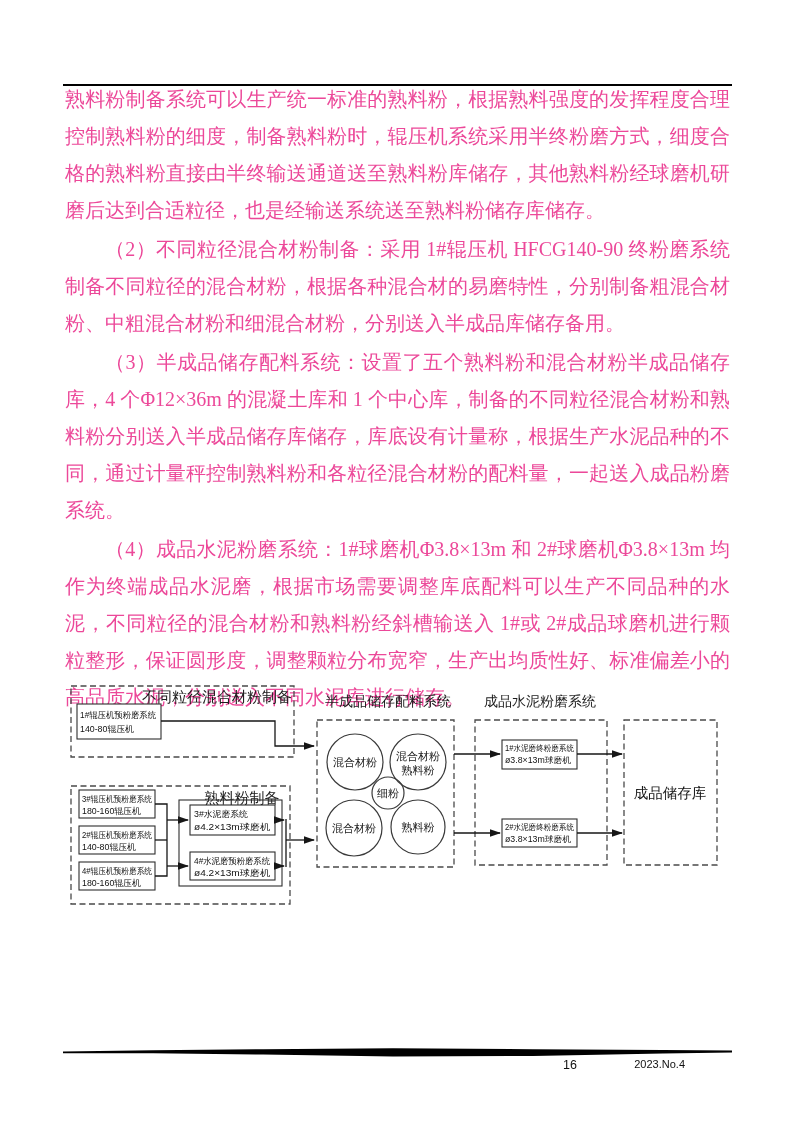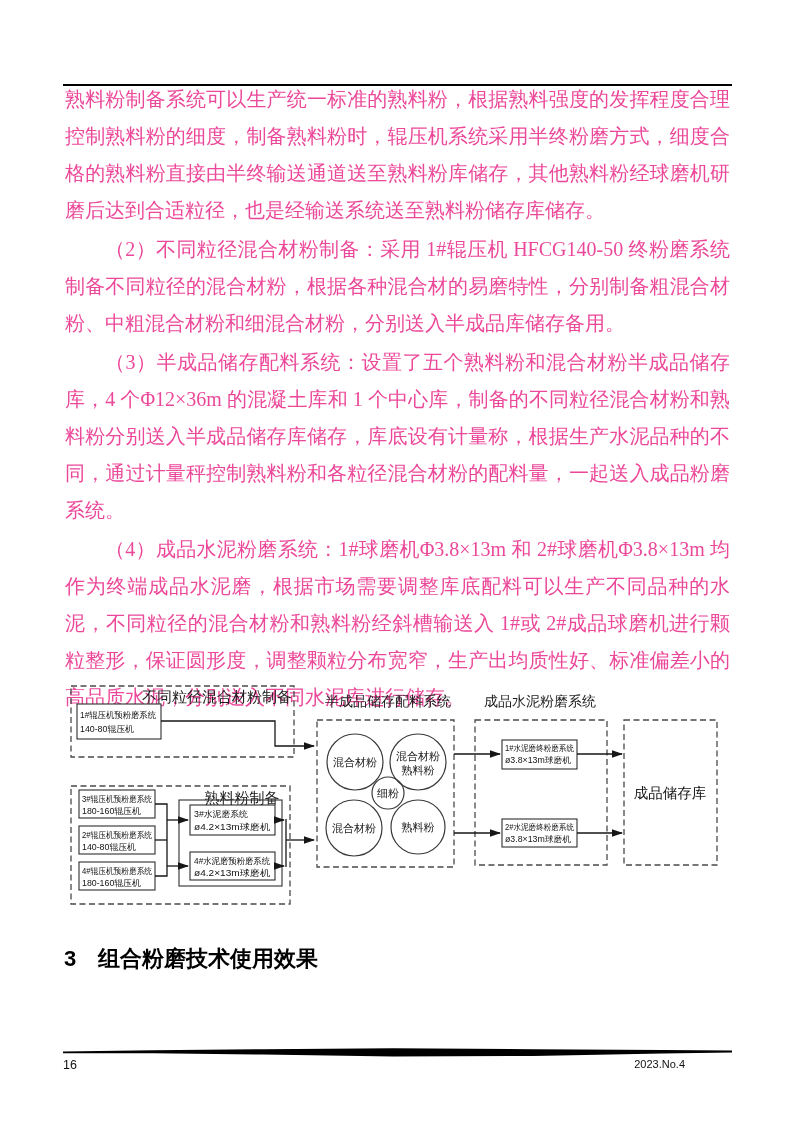--- a/index.html
+++ b/index.html
@@ -17,21 +17,21 @@
   .figure{position:absolute;top:682px;left:57px;width:680px;height:228px;text-align:right;}
   .caption{position:absolute;top:921px;left:63px;width:540px;text-align:center;
         font-family:"Liberation Sans","DejaVu Sans",sans-serif;font-weight:bold;font-size:13px;color:#111;}
   
   .heading{position:absolute;top:944px;left:64px;width:668px;
         font-family:"Liberation Sans","DejaVu Sans",sans-serif;font-weight:bold;font-size:22px;color:#000;}
   .heading .h-num{display:inline-block;min-width:34px;}
   .after-para{position:absolute;top:980px;left:63px;width:669px;}
   
   .footer-bar{position:absolute;top:1045px;left:63px;width:669px;height:12px;}
-  .footer-page{position:absolute;top:1058px;left:63px;width:514px;text-align:left;
+  .footer-page{position:absolute;top:1058px;left:63px;width:514px;text-align:right;
         font-family:"Liberation Sans","DejaVu Sans",sans-serif;font-size:12.5px;color:#111;}
   .footer-issue{position:absolute;top:1058px;right:108px;
         font-family:"Liberation Sans","DejaVu Sans",sans-serif;font-size:11px;color:#111;}
   
   .d-dash{fill:none;stroke:#4a4a4a;stroke-width:1.3;stroke-dasharray:6 3.5;}
   .d-solid{fill:#ffffff;stroke:#2e2e2e;stroke-width:1.1;}
   .d-sub{fill:none;stroke:#2e2e2e;stroke-width:1.1;}
   .d-circ{fill:none;stroke:#3a3a3a;stroke-width:1.2;}
   .d-line{fill:none;stroke:#161616;stroke-width:1.3;}
   .gt{font-family:"Liberation Serif","DejaVu Serif",serif;font-size:15px;fill:#1c1c1c;text-anchor:middle;}
@@ -43,21 +43,21 @@
 </style>
 </head>
 <body>
 
 <div class="page">
 
   <div class="header-rule"></div>
 
   <div class="body-text">
     <p class="para">熟料粉制备系统可以生产统一标准的熟料粉，根据熟料强度的发挥程度合理控制熟料粉的细度，制备熟料粉时，辊压机系统采用半终粉磨方式，细度合格的熟料粉直接由半终输送通道送至熟料粉库储存，其他熟料粉经球磨机研磨后达到合适粒径，也是经输送系统送至熟料粉储存库储存。</p>
-    <p class="para indent">（2）不同粒径混合材粉制备：采用 1#辊压机 HFCG140-50 终粉磨系统制备不同粒径的混合材粉，根据各种混合材的易磨特性，分别制备粗混合材粉、中粗混合材粉和细混合材粉，分别送入半成品库储存备用。</p>
+    <p class="para indent">（2）不同粒径混合材粉制备：采用 1#辊压机 HFCG140-90 终粉磨系统制备不同粒径的混合材粉，根据各种混合材的易磨特性，分别制备粗混合材粉、中粗混合材粉和细混合材粉，分别送入半成品库储存备用。</p>
     <p class="para indent">（3）半成品储存配料系统：设置了五个熟料粉和混合材粉半成品储存库，4 个Φ12×36m 的混凝土库和 1 个中心库，制备的不同粒径混合材粉和熟料粉分别送入半成品储存库储存，库底设有计量称，根据生产水泥品种的不同，通过计量秤控制熟料粉和各粒径混合材粉的配料量，一起送入成品粉磨系统。</p>
     <p class="para indent">（4）成品水泥粉磨系统：1#球磨机Φ3.8×13m 和 2#球磨机Φ3.8×13m 均作为终端成品水泥磨，根据市场需要调整库底配料可以生产不同品种的水泥，不同粒径的混合材粉和熟料粉经斜槽输送入 1#或 2#成品球磨机进行颗粒整形，保证圆形度，调整颗粒分布宽窄，生产出均质性好、标准偏差小的高品质水泥，分别送入不同水泥库进行储存。</p>
   </div>
 
   <div class="figure">
     <svg width="680" height="228" viewBox="0 0 680 228" xmlns="http://www.w3.org/2000/svg">
       <defs>
         <marker id="arr" markerWidth="9" markerHeight="8" refX="8" refY="3" orient="auto">
           <path d="M0,0 L9,3 L0,6 Z" fill="#161616"></path>
         </marker>
@@ -125,23 +125,20 @@
       <line class="d-line" x1="397" y1="151" x2="443" y2="151" marker-end="url(#arr)"></line>
 
       <rect class="d-dash" x="567" y="38" width="93" height="145"></rect>
       <text class="st" x="613" y="116">成品储存库</text>
       <line class="d-line" x1="520" y1="72" x2="565" y2="72" marker-end="url(#arr)"></line>
       <line class="d-line" x1="520" y1="151" x2="565" y2="151" marker-end="url(#arr)"></line>
     </svg>
   </div>
 
 
-  <div class="heading">
-    <span class="h-num">3</span><span class="h-title">组合粉磨技术使用效果</span>
-  </div>
 
 
   <div class="footer-bar">
     <svg width="669" height="12" viewBox="0 0 669 12" xmlns="http://www.w3.org/2000/svg">
       <polygon fill="#000" points="0,4.6 90,3.2 200,2.2 330,1.2 470,2.2 600,3.0 669,3.6 669,5.4 600,6.6 470,9.0 330,9.4 200,7.6 90,6.2 0,6.2"></polygon>
     </svg>
   </div>
   <div class="footer-page">16</div>
   <div class="footer-issue">2023.No.4</div>
 

